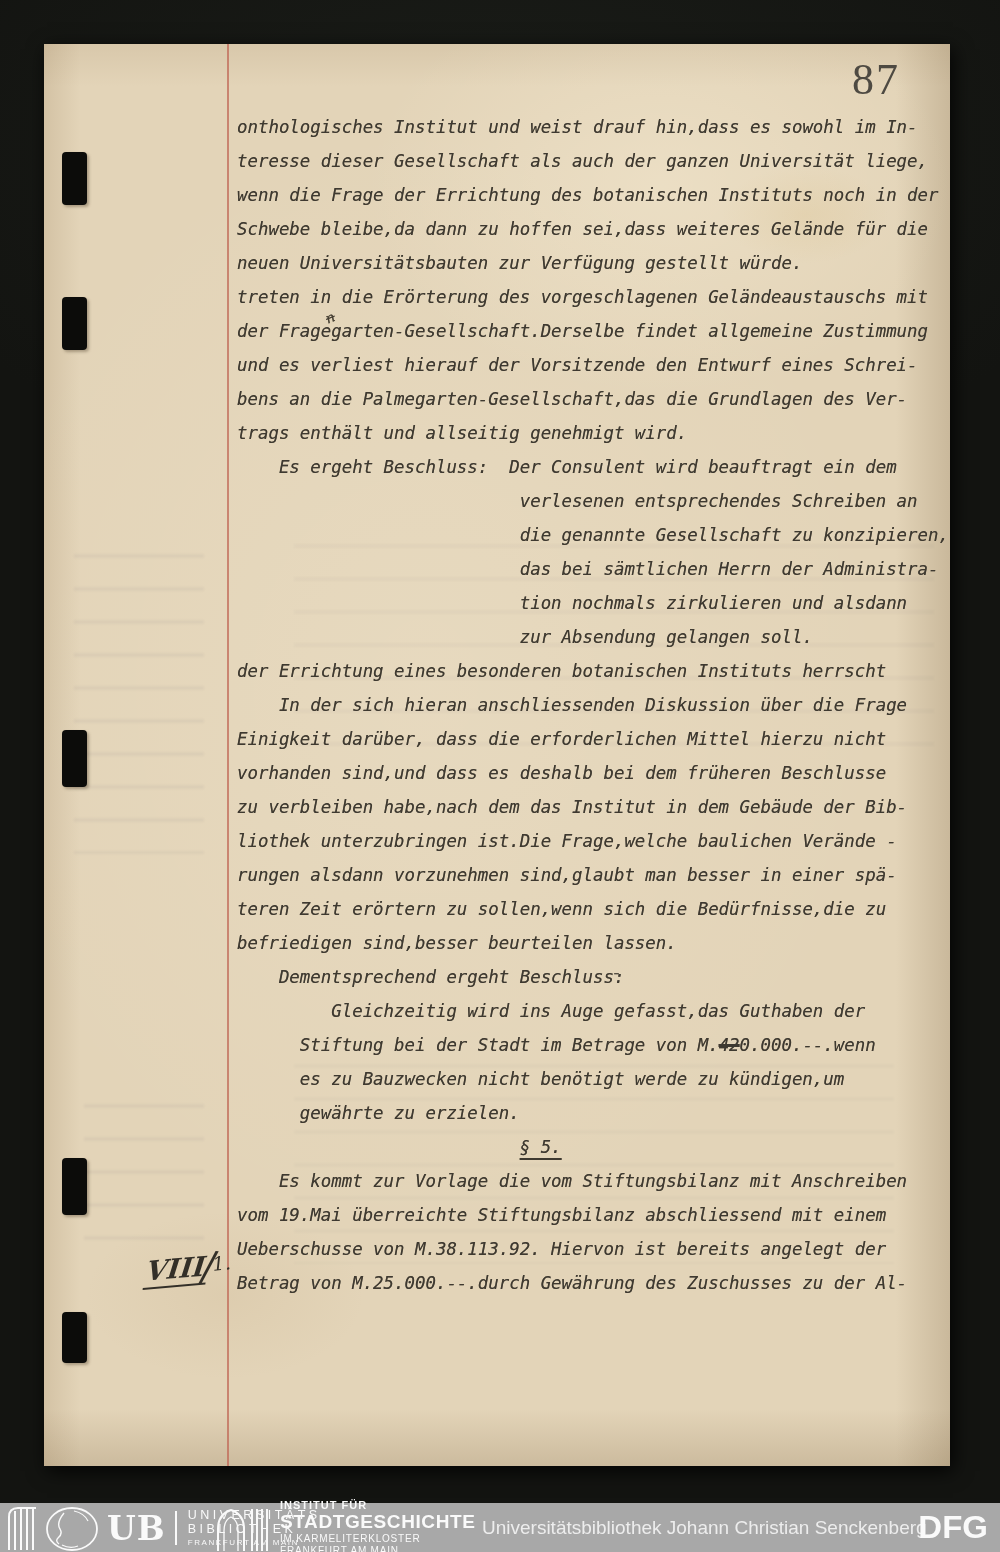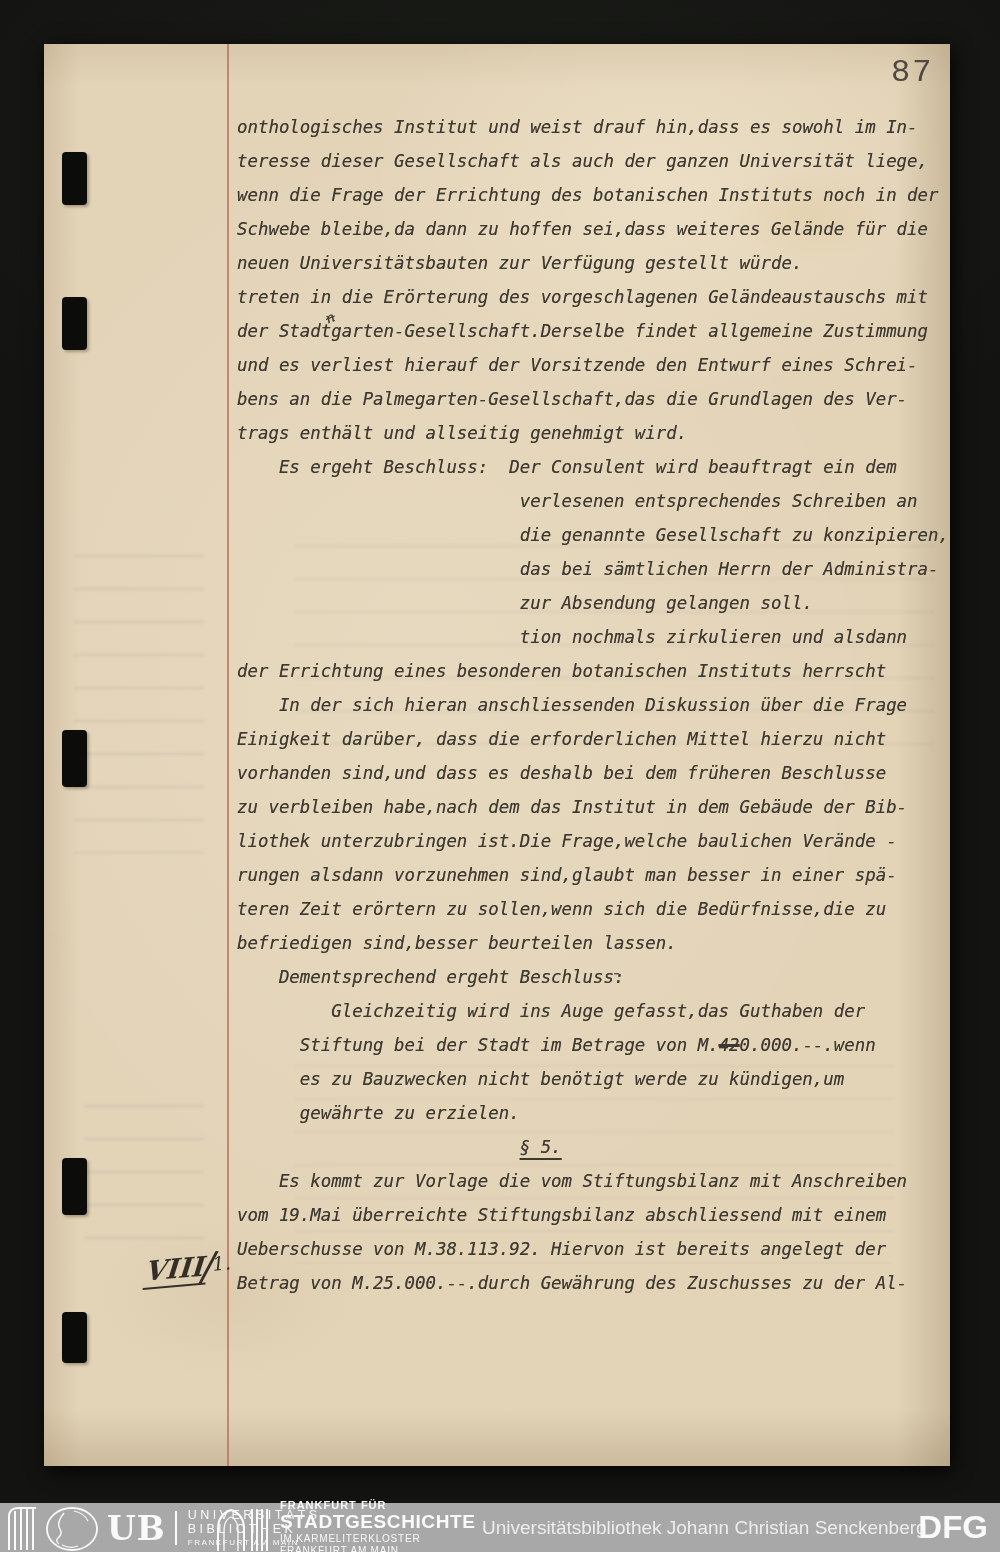--- a/index.html
+++ b/index.html
@@ -15,22 +15,22 @@
       radial-gradient(620px 760px at 42% 45%, rgba(255,249,232,.14), transparent 75%),
       radial-gradient(120px 70px at 84% 12%, rgba(196,156,72,.14), transparent 70%),
       radial-gradient(200px 120px at 20% 88%, rgba(170,140,95,.10), transparent 70%),
       linear-gradient(to right, rgba(140,112,74,.18), rgba(140,112,74,0) 4%, rgba(140,112,74,0) 94%, rgba(110,86,52,.22)),
       linear-gradient(to bottom, rgba(140,112,74,.12), rgba(140,112,74,0) 3%, rgba(140,112,74,0) 96%, rgba(110,86,52,.20)),
       var(--paper,#e3d4b8);
     box-shadow:3px 5px 18px rgba(0,0,0,.85);
     overflow:hidden;}
   .redline{position:absolute;left:183px;top:0;width:2px;height:100%;
     background:var(--rule-red,#c06a58);opacity:.75;}
-  .pageno{position:absolute;left:847px;top:10px;
-    font-family:Liberation Mono, monospace;font-size:32px;color:#4e4a42;
+  .pageno{position:absolute;left:808px;top:10px;
+    font-family:Liberation Serif, serif;font-size:44px;color:#4e4a42;
     letter-spacing:2px;}
   .punch{position:absolute;left:18px;width:25px;height:53px;border-radius:4px;
     background:#0c0c0a;box-shadow:2px 2px 3px rgba(60,45,25,.35);}
   .punch.p1{top:108px}.punch.p2{top:253px}.punch.p3{top:686px;height:57px}
   .punch.p4{top:1114px;height:57px}.punch.p5{top:1268px;height:51px}
   
   .typed{position:absolute;left:193px;top:66px;right:0;
     font-family:"DejaVu Sans Mono","Liberation Mono",monospace;
     font-style:italic;font-size:17.4px;line-height:34px;
     color:var(--ink,#3e3930);text-shadow:0 0 .6px rgba(62,57,48,.65);}
@@ -106,30 +106,30 @@
       <span class="mn-roman">VIII</span><span class="mn-slash">/</span><span class="mn-num">1.</span>
     </div>
 
     <div class="typed">
         <div class="tline"><span>onthologisches Institut und weist drauf hin,dass es sowohl im In-</span></div>
         <div class="tline"><span>teresse dieser Gesellschaft als auch der ganzen Universität liege,</span></div>
         <div class="tline"><span>wenn die Frage der Errichtung des botanischen Instituts noch in der</span></div>
         <div class="tline"><span>Schwebe bleibe,da dann zu hoffen sei,dass weiteres Gelände für die</span></div>
         <div class="tline"><span>neuen Universitätsbauten zur Verfügung gestellt würde.</span></div>
         <div class="tline"><span>treten in die Erörterung des vorgeschlagenen Geländeaustauschs mit</span></div>
-        <div class="tline"><span>der Stadt</span><span class="seg-hand-insert">n</span><span>garten-Gesellschaft.Derselbe findet allgemeine Zustimmung</span></div>
+        <div class="tline"><span>der Frage</span><span class="seg-hand-insert">n</span><span>garten-Gesellschaft.Derselbe findet allgemeine Zustimmung</span></div>
         <div class="tline"><span>und es verliest hierauf der Vorsitzende den Entwurf eines Schrei-</span></div>
         <div class="tline"><span>bens an die Palmegarten-Gesellschaft,das die Grundlagen des Ver-</span></div>
         <div class="tline"><span>trags enthält und allseitig genehmigt wird.</span></div>
         <div class="tline" style="padding-left: 4ch;"><span>Es ergeht Beschluss:  Der Consulent wird beauftragt ein dem</span></div>
         <div class="tline" style="padding-left: 27ch;"><span>verlesenen entsprechendes Schreiben an</span></div>
         <div class="tline" style="padding-left: 27ch;"><span>die genannte Gesellschaft zu konzipieren,</span></div>
         <div class="tline" style="padding-left: 27ch;"><span>das bei sämtlichen Herrn der Administra-</span></div>
+        <div class="tline" style="padding-left: 27ch;"><span>tion nochmals zirkulieren und alsdann</span></div>
         <div class="tline" style="padding-left: 27ch;"><span>zur Absendung gelangen soll.</span></div>
-        <div class="tline" style="padding-left: 27ch;"><span>tion nochmals zirkulieren und alsdann</span></div>
         <div class="tline"><span>der Errichtung eines besonderen botanischen Instituts herrscht</span></div>
         <div class="tline" style="padding-left: 4ch;"><span>In der sich hieran anschliessenden Diskussion über die Frage</span></div>
         <div class="tline"><span>Einigkeit darüber, dass die erforderlichen Mittel hierzu nicht</span></div>
         <div class="tline"><span>vorhanden sind,und dass es deshalb bei dem früheren Beschlusse</span></div>
         <div class="tline"><span>zu verbleiben habe,nach dem das Institut in dem Gebäude der Bib-</span></div>
         <div class="tline"><span>liothek unterzubringen ist.Die Frage,welche baulichen Verände -</span></div>
         <div class="tline"><span>rungen alsdann vorzunehmen sind,glaubt man besser in einer spä-</span></div>
         <div class="tline"><span>teren Zeit erörtern zu sollen,wenn sich die Bedürfnisse,die zu</span></div>
         <div class="tline"><span>befriedigen sind,besser beurteilen lassen.</span></div>
         <div class="tline" style="padding-left: 4ch;"><span>Dementsprechend ergeht Beschluss:</span><span class="seg-overdash">-</span></div>
@@ -171,21 +171,21 @@
     <div class="fgroup isg">
       <svg width="62" height="46" viewBox="0 0 62 46">
         <path d="M8 46 V24 Q8 9 21 5 Q34 9 34 24 V46" fill="none" stroke="#fafafa" stroke-width="2"></path>
         <path d="M14 46 V26 Q14 15 21 12 Q28 15 28 26 V46" fill="none" stroke="#fafafa" stroke-width="1.3"></path>
         <line x1="42" y1="4" x2="42" y2="46" stroke="#fafafa" stroke-width="2"></line>
         <line x1="47" y1="4" x2="47" y2="46" stroke="#fafafa" stroke-width="2"></line>
         <line x1="52" y1="4" x2="52" y2="46" stroke="#fafafa" stroke-width="2"></line>
         <line x1="57" y1="4" x2="57" y2="46" stroke="#fafafa" stroke-width="2"></line>
       </svg>
       <div class="logo-stack">
-        <div class="isg-l1">FRANKFURT FÜR</div>
+        <div class="isg-l1">INSTITUT FÜR</div>
         <div class="isg-l2">STADTGESCHICHTE</div>
         <div class="isg-l3">IM KARMELITERKLOSTER</div>
         <div class="isg-l4">FRANKFURT AM MAIN</div>
       </div>
     </div>
 
     <div class="libname">Universitätsbibliothek Johann Christian Senckenberg</div>
 
     <div class="dfg">DFG</div>
   </div>

